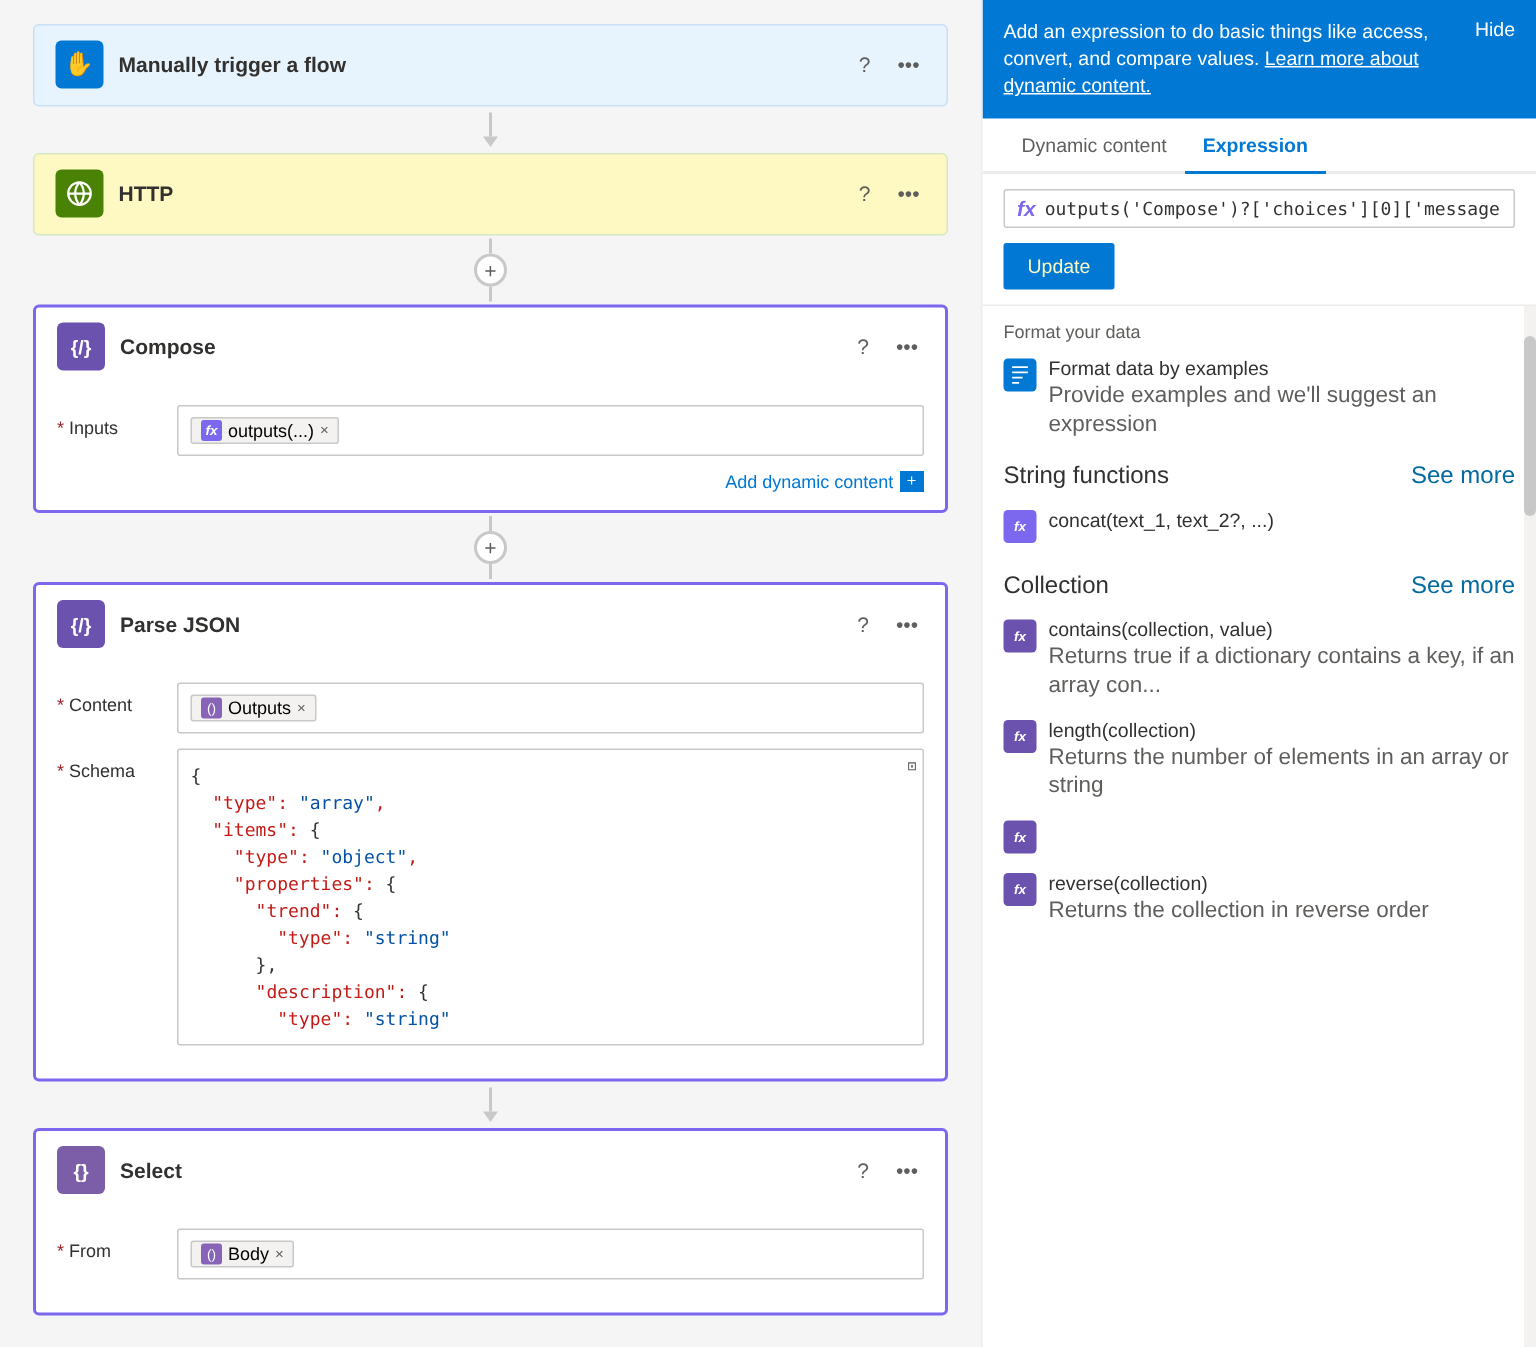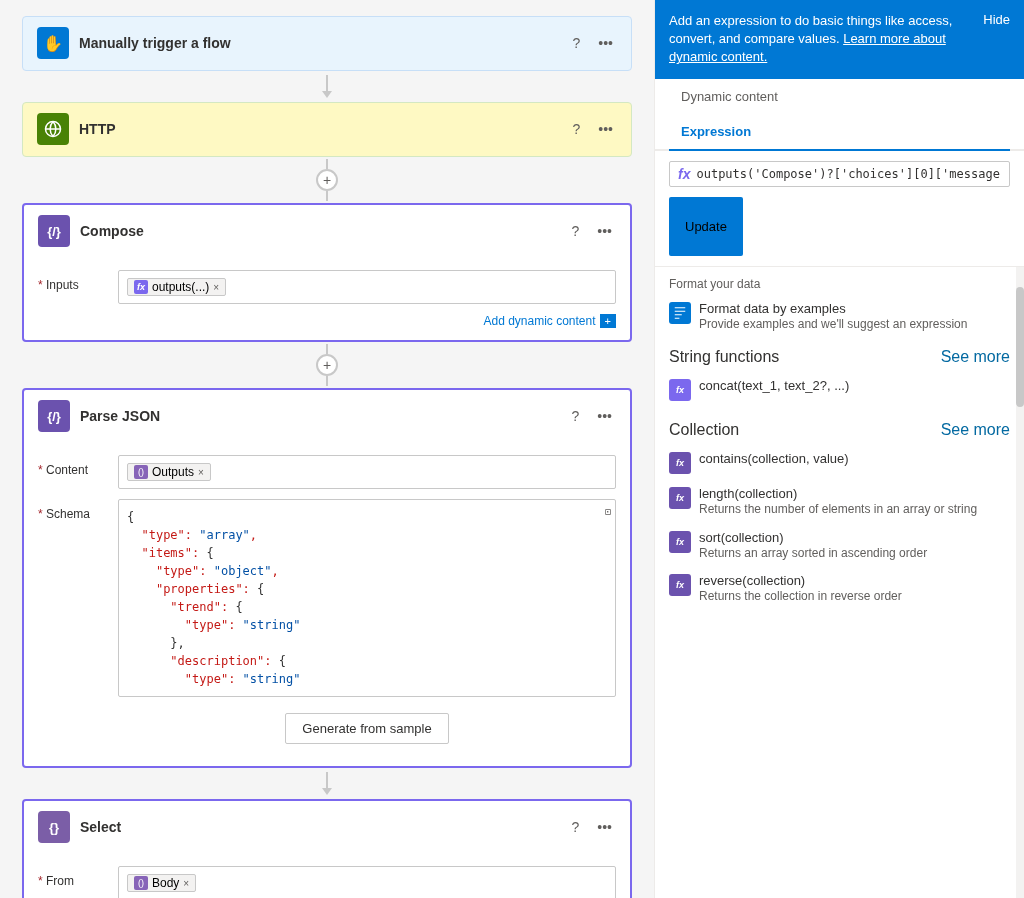--- a/index.html
+++ b/index.html
@@ -343,21 +343,20 @@
       color: white;
       cursor: pointer;
       font-size: 13px;
       white-space: nowrap;
     }
 
     .panel-tabs {
       display: flex;
       border-bottom: 2px solid #edebe9;
       padding: 0 14px;
-      flex-direction: column;
     }
 
     .panel-tab {
       padding: 10px 12px;
       cursor: pointer;
       font-size: 13px;
       color: #605e5c;
       border-bottom: 2px solid transparent;
       margin-bottom: -2px;
     }
@@ -395,23 +394,23 @@
       border: none;
       outline: none;
       font-size: 12px;
       font-family: 'Consolas', monospace;
       color: #323130;
       background: transparent;
     }
 
     .update-btn {
       background: #0078d4;
-      color: #000000;
+      color: #fef9c3;
       border: none;
-      padding: 22px 16px;
+      padding: 8px 16px;
       font-size: 13px;
       cursor: pointer;
       margin-top: 10px;
       border-radius: 2px;
     }
 
     .panel-section-title {
       padding: 10px 14px 4px;
       font-size: 12px;
       color: #605e5c;
@@ -469,21 +468,21 @@
       font-weight: bold;
       flex-shrink: 0;
       margin-top: 1px;
     }
 
     .func-icon-purple { background: #7b68ee; }
     .func-icon-purple2 { background: #6B52AE; }
 
     .func-text { flex: 1; }
     .func-name { font-size: 13px; color: #323130; font-weight: 500; }
-    .func-desc { font-size: 12px; color: #605e5c; margin-top: 1px; line-height: 1.3; }
+    .func-desc { font-size: 15px; color: #605e5c; margin-top: 1px; line-height: 1.3; }
 
     .format-data-item {
       display: flex;
       align-items: flex-start;
       gap: 8px;
       padding: 6px 14px;
       cursor: pointer;
     }
 
     .format-icon {
@@ -631,23 +630,20 @@
               <span class="schema-line">&nbsp;&nbsp;<span class="json-key">"type"</span>: <span class="json-val">"array"</span>,</span>
               <span class="schema-line">&nbsp;&nbsp;<span class="json-key">"items"</span>: <span class="json-brace">{</span></span>
               <span class="schema-line">&nbsp;&nbsp;&nbsp;&nbsp;<span class="json-key">"type"</span>: <span class="json-val">"object"</span>,</span>
               <span class="schema-line">&nbsp;&nbsp;&nbsp;&nbsp;<span class="json-key">"properties"</span>: <span class="json-brace">{</span></span>
               <span class="schema-line">&nbsp;&nbsp;&nbsp;&nbsp;&nbsp;&nbsp;<span class="json-key">"trend"</span>: <span class="json-brace">{</span></span>
               <span class="schema-line">&nbsp;&nbsp;&nbsp;&nbsp;&nbsp;&nbsp;&nbsp;&nbsp;<span class="json-key">"type"</span>: <span class="json-val">"string"</span></span>
               <span class="schema-line">&nbsp;&nbsp;&nbsp;&nbsp;&nbsp;&nbsp;<span class="json-brace">},</span></span>
               <span class="schema-line">&nbsp;&nbsp;&nbsp;&nbsp;&nbsp;&nbsp;<span class="json-key">"description"</span>: <span class="json-brace">{</span></span>
               <span class="schema-line">&nbsp;&nbsp;&nbsp;&nbsp;&nbsp;&nbsp;&nbsp;&nbsp;<span class="json-key">"type"</span>: <span class="json-val">"string"</span></span>
             </div>
-            <div style="text-align:center;margin-top:8px;">
-              <button class="generate-btn">Generate from sample</button>
-            </div>
           </div>
         </div>
       </div>
     </div>
 
     <div class="connector">
       <div class="arrow-line"></div>
       <div class="arrow-head"></div>
     </div>
 
@@ -737,37 +733,34 @@
       <div class="function-section">
         <div class="function-section-header">
           <span class="function-section-label">Collection</span>
           <a class="see-more-link">See more</a>
         </div>
 
         <div class="function-item">
           <div class="func-icon func-icon-purple2">fx</div>
           <div class="func-text">
             <div class="func-name">contains(collection, value)</div>
+            <div class="func-desc">Returns true if a dictionary contains a key, if an array con...</div>
           </div>
         </div>
 
         <div class="function-item">
           <div class="func-icon func-icon-purple2">fx</div>
           <div class="func-text">
             <div class="func-name">length(collection)</div>
             <div class="func-desc">Returns the number of elements in an array or string</div>
           </div>
         </div>
 
         <div class="function-item">
           <div class="func-icon func-icon-purple2">fx</div>
-          <div class="func-text">
-            <div class="func-name">sort(collection)</div>
-            <div class="func-desc">Returns an array sorted in ascending order</div>
-          </div>
         </div>
 
         <div class="function-item">
           <div class="func-icon func-icon-purple2">fx</div>
           <div class="func-text">
             <div class="func-name">reverse(collection)</div>
             <div class="func-desc">Returns the collection in reverse order</div>
           </div>
         </div>
 

